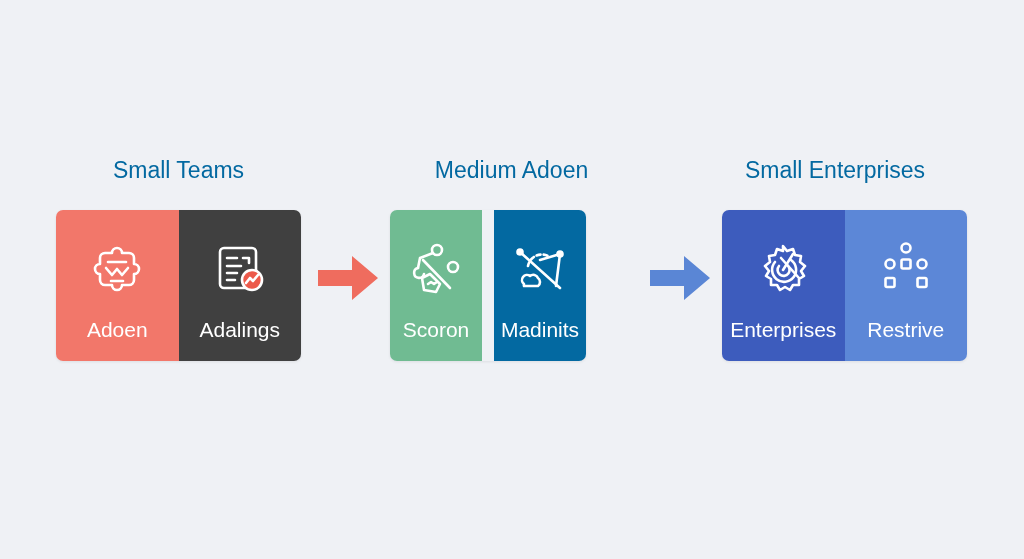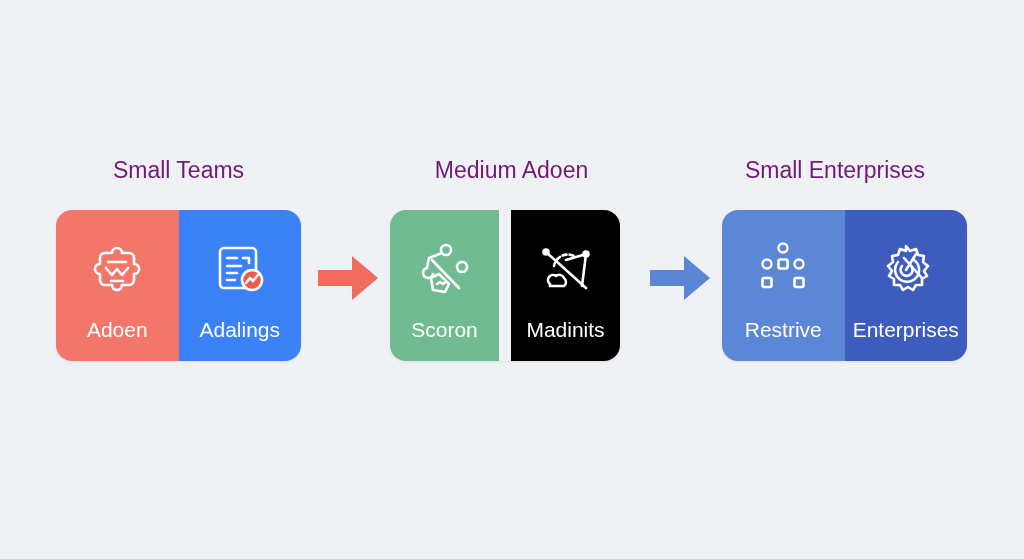--- a/index.html
+++ b/index.html
@@ -3,25 +3,25 @@
 <meta charset="utf-8">
 <style>
   html, body { margin:0; padding:0; }
   body {
     width:1024px; height:559px; overflow:hidden;
     background:#eff1f5;
     font-family:"Liberation Sans", "DejaVu Sans", sans-serif;
     position:relative;
   }
   .title {
-    position:absolute; top:157px; font-size:23px; color:#701a75;
+    position:absolute; top:157px; font-size:23px; color:#0369a1;
     text-align:center; white-space:nowrap;
   }
   .card {
-    position:absolute; top:210px; height:151px; border-radius:16px;
+    position:absolute; top:210px; height:151px; border-radius:7px;
     overflow:hidden; display:flex;
     box-shadow:0 1px 3px rgba(0,0,0,0.08);
   }
   .half {
     flex:1; position:relative; display:flex; flex-direction:column;
     align-items:center; justify-content:flex-start;
   }
   .half .icon { margin-top:30px; width:60px; height:60px; }
   .half .label {
     position:absolute; top:108px; left:0; right:0; text-align:center;
@@ -39,81 +39,81 @@
 <div class="card" style="left:56px;width:245px;">
   <div class="half" style="background:#f2776a;">
     <svg class="icon" viewBox="0 0 60 60" fill="none" stroke="#fff" stroke-width="2.6" stroke-linecap="round" stroke-linejoin="round">
       <path d="M30 8 a5 5 0 0 1 5 5 h7 a5 5 0 0 1 5 5 v6 a5 5 0 0 1 0 10 v6 a5 5 0 0 1-5 5 h-7 a5 5 0 0 1-10 0 h-7 a5 5 0 0 1-5-5 v-6 a5 5 0 0 1 0-10 v-6 a5 5 0 0 1 5-5 h7 a5 5 0 0 1 5-5z"></path>
       <path d="M21 22 h18"></path>
       <path d="M19 28 l6 7 5-6 5 6 6-7"></path>
       <path d="M24 41 h12"></path>
     </svg>
     <div class="label">Adoen</div>
   </div>
-  <div class="half" style="background:#3b82f6;">
+  <div class="half" style="background:#404040;">
     <svg class="icon" viewBox="0 0 60 60" fill="none" stroke="#fff" stroke-width="2.6" stroke-linecap="round" stroke-linejoin="round">
       <rect x="10" y="8" width="36" height="40" rx="4"></rect>
       <path d="M17 18 h10 M33 18 h6 v5 M17 26 h14 M17 33 h10 M17 40 h8"></path>
       <circle cx="42" cy="40" r="10" fill="#ec5a4b"></circle>
       <path d="M36 43 l4-5 3 3 5-6"></path>
     </svg>
     <div class="label">Adalings</div>
   </div>
 </div>
 
 <svg class="arrow" viewBox="0 0 64 52" style="left:316px;">
   <path d="M2 18 H36 V4 L62 26 L36 48 V34 H2 Z" fill="#ef6c5e"></path>
 </svg>
 
-<div class="card" style="left:390px;width:230px;gap:12px;">
+<div class="card" style="left:390px;width:196px;gap:12px;">
   <div class="half" style="background:#70bb92;">
     <svg class="icon" viewBox="0 0 60 60" fill="none" stroke="#fff" stroke-width="2.6" stroke-linecap="round" stroke-linejoin="round">
       <circle cx="31" cy="10" r="5"></circle>
       <circle cx="47" cy="27" r="5"></circle>
       <path d="M27 13 L14 18 L12 28"></path>
       <path d="M17 20 L44 48"></path>
       <path d="M12 28 a5 5 0 1 0 6 6"></path>
       <path d="M16 38 L24 34 L34 44 L30 52 L18 50 Z"></path>
       <path d="M22 44 l3-2 3 2 3-2"></path>
     </svg>
     <div class="label">Scoron</div>
   </div>
-  <div class="half" style="background:#000000;">
+  <div class="half" style="background:#0369a1;">
     <svg class="icon" viewBox="0 0 60 60" fill="none" stroke="#fff" stroke-width="2.6" stroke-linecap="round" stroke-linejoin="round">
       <circle cx="10" cy="12" r="2.5" fill="#fff"></circle>
       <circle cx="50" cy="14" r="2.5" fill="#fff"></circle>
       <path d="M10 12 L50 48"></path>
       <path d="M50 14 L30 20"></path>
       <path d="M50 14 L46 46"></path>
       <path d="M18 26 a14 14 0 0 1 20-10" stroke-dasharray="4 3"></path>
       <path d="M14 44 a5 5 0 0 1 6-8 a5 5 0 0 1 8 2 a5 5 0 0 1 0 8 h-14 a3 3 0 0 1 0-2z"></path>
     </svg>
     <div class="label">Madinits</div>
   </div>
 </div>
 
 <svg class="arrow" viewBox="0 0 64 52" style="left:648px;">
   <path d="M2 18 H36 V4 L62 26 L36 48 V34 H2 Z" fill="#5a86d5"></path>
 </svg>
 
 <div class="card" style="left:722px;width:245px;">
+  <div class="half" style="background:#3d5cbd;">
+    <svg class="icon" viewBox="0 0 60 60" fill="none" stroke="#fff" stroke-width="2.6" stroke-linecap="round" stroke-linejoin="round">
+      <path d="M30 6 l4 5 6-2 2 6 6 1 -1 6 5 4 -4 5 3 5 -5 3 0 6 -6 0 -3 5 -5-3 -5 3 -3-5 -6 0 0-6 -5-3 3-5 -4-5 5-4 -1-6 6-1 2-6 6 2z"></path>
+      <path d="M22 22 a12 12 0 1 0 16 -2"></path>
+      <path d="M26 26 a6 6 0 1 0 8 -1"></path>
+      <path d="M30 30 L40 14"></path>
+      <path d="M28 18 L46 38"></path>
+    </svg>
+    <div class="label">Enterprises</div>
+  </div>
   <div class="half" style="background:#5c87d7;">
     <svg class="icon" viewBox="0 0 60 60" fill="none" stroke="#fff" stroke-width="2.6" stroke-linecap="round" stroke-linejoin="round">
       <circle cx="30" cy="8" r="4.5"></circle>
       <circle cx="14" cy="24" r="4.5"></circle>
       <rect x="25.5" y="19.5" width="9" height="9" rx="1.5"></rect>
       <circle cx="46" cy="24" r="4.5"></circle>
       <rect x="9.5" y="38" width="9" height="9" rx="1.5"></rect>
       <rect x="41.5" y="38" width="9" height="9" rx="1.5"></rect>
     </svg>
     <div class="label">Restrive</div>
   </div>
-  <div class="half" style="background:#3d5cbd;">
-    <svg class="icon" viewBox="0 0 60 60" fill="none" stroke="#fff" stroke-width="2.6" stroke-linecap="round" stroke-linejoin="round">
-      <path d="M30 6 l4 5 6-2 2 6 6 1 -1 6 5 4 -4 5 3 5 -5 3 0 6 -6 0 -3 5 -5-3 -5 3 -3-5 -6 0 0-6 -5-3 3-5 -4-5 5-4 -1-6 6-1 2-6 6 2z"></path>
-      <path d="M22 22 a12 12 0 1 0 16 -2"></path>
-      <path d="M26 26 a6 6 0 1 0 8 -1"></path>
-      <path d="M30 30 L40 14"></path>
-      <path d="M28 18 L46 38"></path>
-    </svg>
-    <div class="label">Enterprises</div>
-  </div>
 </div>
 
 </body></html>

